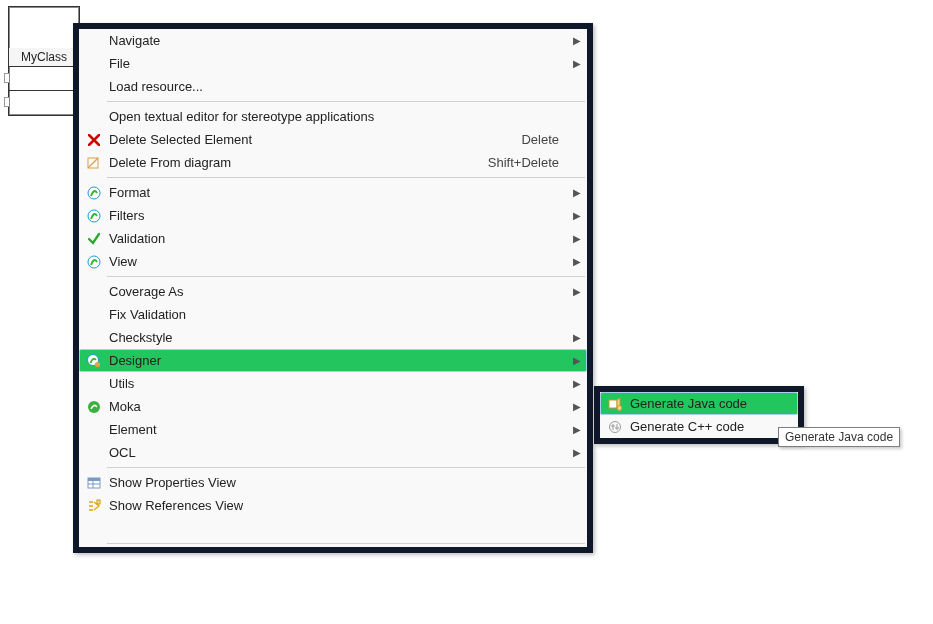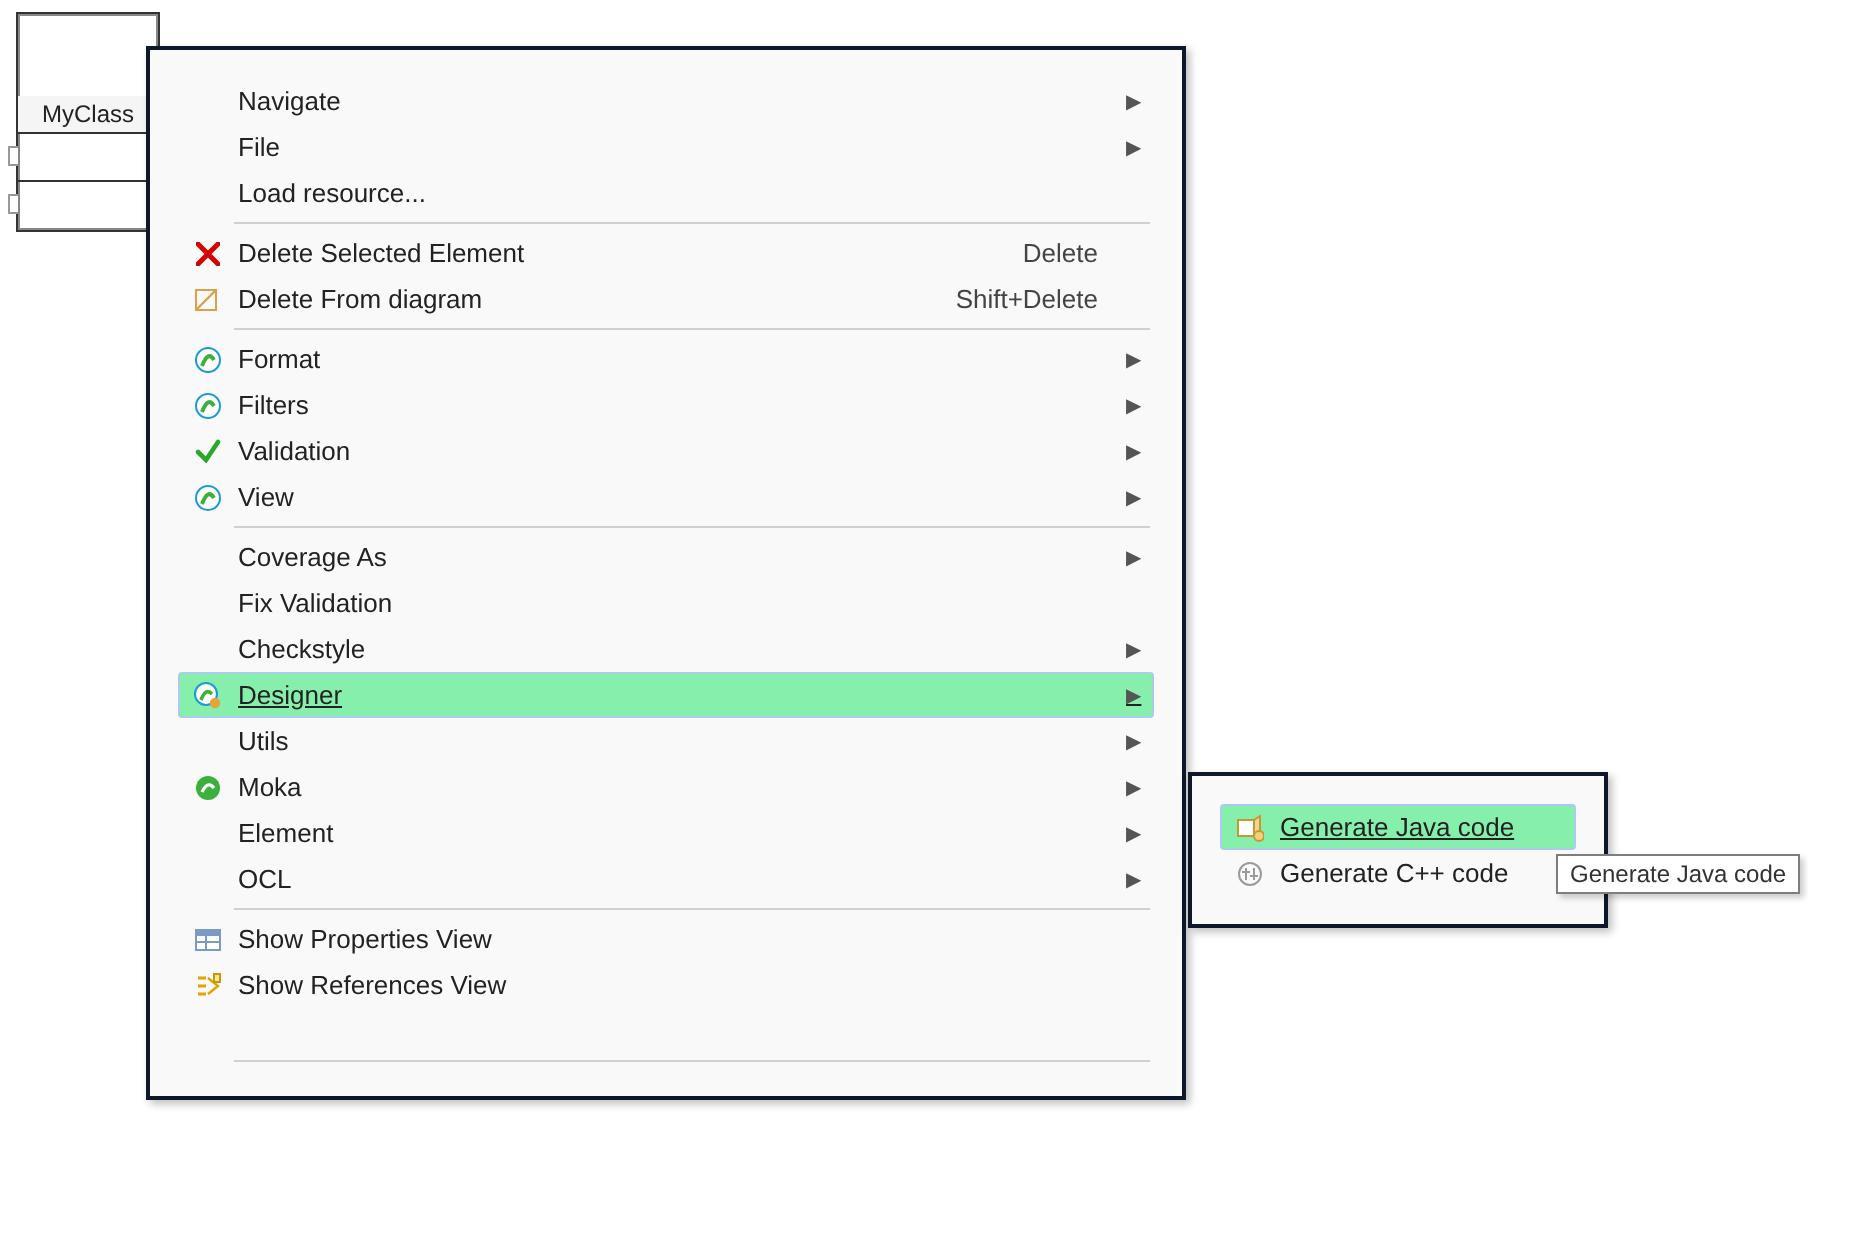--- a/index.html
+++ b/index.html
@@ -49,41 +49,40 @@
     border-top: 1px solid #999;
     border-bottom: 1px solid #999;
     border-left: 1px solid #999;
     background: #fff;
   }
 
   
   .ctx {
     position: absolute;
     background: #f9f9f9;
-    border: 2px solid #0f172a;
+    border: 6px solid #0f172a;
     box-shadow: 2px 2px 4px rgba(0,0,0,0.25);
-    padding: 14px;
+    padding: 0;
   }
   .ctx-main { left: 73px; top: 23px; width: 520px; }
   .ctx-sub  { left: 594px; top: 386px; width: 210px; }
 
   .item {
     display: flex;
     align-items: center;
     height: 23px;
     padding: 0 4px 0 4px;
     position: relative;
   }
   .item.hovered {
-    background: #86efac;
+    background: #22c55e;
     border: 1px solid #a9cdf0;
     border-radius: 2px;
     height: 23px;
     padding: 0 3px 0 3px;
-    text-decoration: underline;
   }
   .item.disabled { color: #9a9a9a; }
   .icon-cell {
     width: 22px;
     min-width: 22px;
     height: 18px;
     display: flex;
     align-items: center;
     justify-content: center;
   }
@@ -155,20 +154,25 @@
 
   <div class="item">
     <span class="icon-cell"></span>
     <span class="label">Load resource...</span>
     <span class="arrow"></span>
   </div>
 
 
   <div class="sep"></div>
 
+  <div class="item">
+    <span class="icon-cell"></span>
+    <span class="label">Open textual editor for stereotype applications</span>
+    <span class="arrow"></span>
+  </div>
 
   <div class="item">
     <span class="icon-cell">
       <svg width="12" height="12">
           <path d="M1 1 L11 11 M11 1 L1 11" stroke="#d30303" stroke-width="2.5" stroke-linecap="round"></path>
         </svg>
     </span>
     <span class="label">Delete Selected Element</span>
     <span class="accel">Delete</span>
     <span class="arrow"></span>

